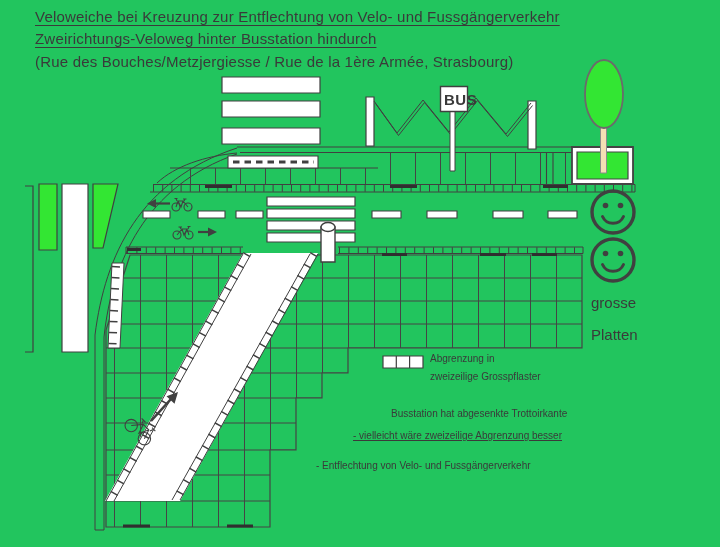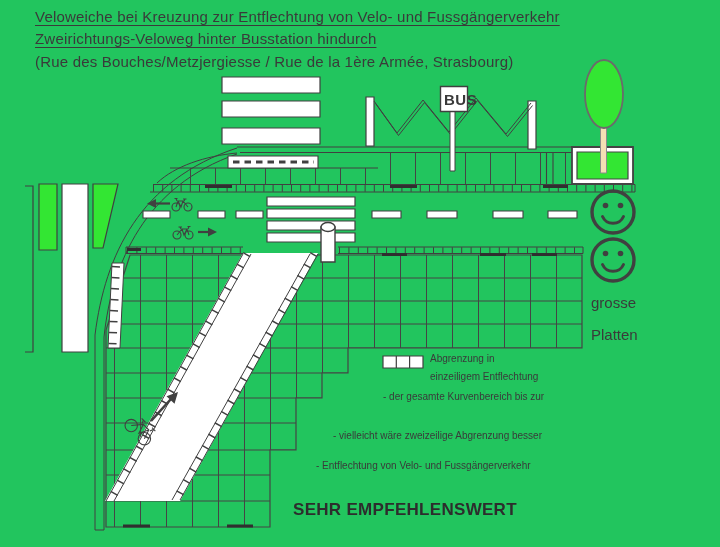--- a/index.html
+++ b/index.html
@@ -191,20 +191,19 @@
   <div class="abs title u" style="left:35px;top:8px;">Veloweiche bei Kreuzung zur Entflechtung von Velo- und Fussgängerverkehr</div>
   <div class="abs title u" style="left:35px;top:30px;">Zweirichtungs-Veloweg hinter Busstation hindurch</div>
   <div class="abs title" style="left:35px;top:53px;">(Rue des Bouches/Metzjergiesse / Rue de la 1ère Armée, Strasbourg)</div>
 
   <div class="abs bus-label" style="left:444px;top:91px;">BUS</div>
 
   <div class="abs area-label" style="left:591px;top:294px;">grosse</div>
   <div class="abs area-label" style="left:591px;top:326px;">Platten</div>
 
   <div class="abs note" style="left:430px;top:353px;">Abgrenzung in</div>
-  <div class="abs note" style="left:430px;top:371px;">einzeiligem Entflechtung</div>
-
-  <div class="abs note" style="left:383px;top:391px;">- der gesamte Kurvenbereich bis zur</div>
-  <div class="abs note" style="left:333px;top:430px;">- vielleicht wäre zweizeilige Abgrenzung besser</div>
+  <div class="abs note" style="left:430px;top:371px;">zweizeilige Grosspflaster</div>
+
+  <div class="abs note" style="left:391px;top:408px;">Busstation hat abgesenkte Trottoirkante</div>
+  <div class="abs note" style="left:353px;top:430px;text-decoration:underline;">- vielleicht wäre zweizeilige Abgrenzung besser</div>
   <div class="abs note" style="left:316px;top:460px;">- Entflechtung von Velo- und Fussgängerverkehr</div>
 
-  <div class="abs verdict" style="left:293px;top:500px;">SEHR EMPFEHLENSWERT</div>
 </div>
 
 </body></html>

